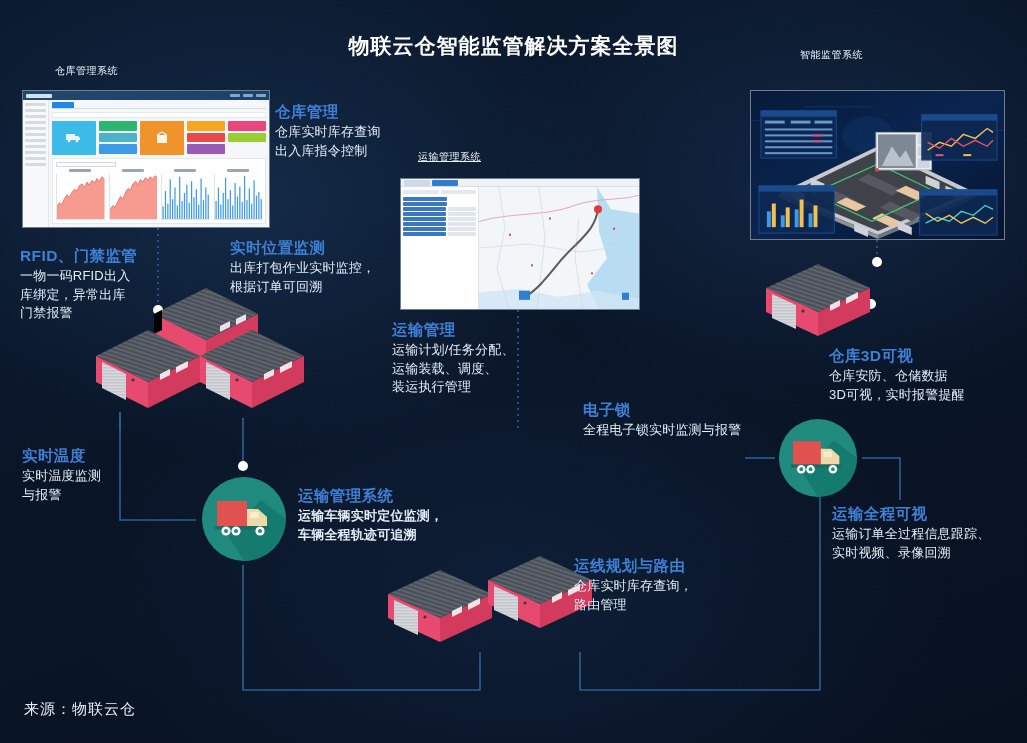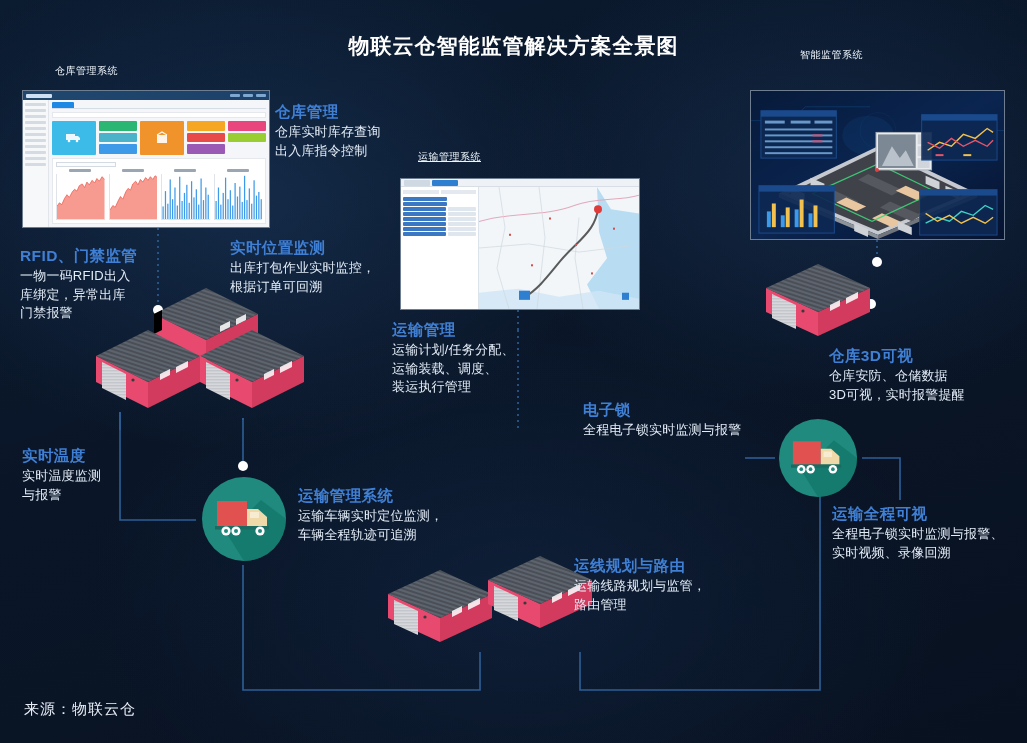--- a/index.html
+++ b/index.html
@@ -660,42 +660,42 @@
   </div>
 
   <div class="abs callout" style="left:22px; top:430px; width:150px;margin-top:16px;">
     <div class="ch">实时温度</div>
     <div class="cb" style="white-space:pre-line;">实时温度监测
 与报警</div>
   </div>
 
   <div class="abs callout" style="left:298px; top:486px; width:215px;">
     <div class="ch">运输管理系统</div>
-    <div class="cb" style="white-space:pre-line;">运输车辆实时定位监测，
+    <div class="cb" style="white-space:pre-line;font-weight:bold;">运输车辆实时定位监测，
 车辆全程轨迹可追溯</div>
   </div>
 
   <div class="abs callout" style="left:574px; top:556px; width:200px;">
     <div class="ch">运线规划与路由</div>
-    <div class="cb" style="white-space:pre-line;">运输线路规划与监管，
+    <div class="cb" style="white-space:pre-line;">仓库实时库存查询，
 路由管理</div>
   </div>
 
   <div class="abs callout" style="left:583px; top:400px; width:270px;">
     <div class="ch">电子锁</div>
     <div class="cb" style="white-space:pre-line;">全程电子锁实时监测与报警</div>
   </div>
 
   <div class="abs callout" style="left:829px; top:346px; width:180px;">
     <div class="ch">仓库3D可视</div>
     <div class="cb" style="white-space:pre-line;">仓库安防、仓储数据
 3D可视，实时报警提醒</div>
   </div>
 
   <div class="abs callout" style="left:832px; top:504px; width:195px;">
     <div class="ch">运输全程可视</div>
-    <div class="cb" style="white-space:pre-line;">全程电子锁实时监测与报警、
+    <div class="cb" style="white-space:pre-line;">运输订单全过程信息跟踪、
 实时视频、录像回溯</div>
   </div>
 
   <div class="abs source">来源：物联云仓</div>
 
 </div>
 
 </body></html>

